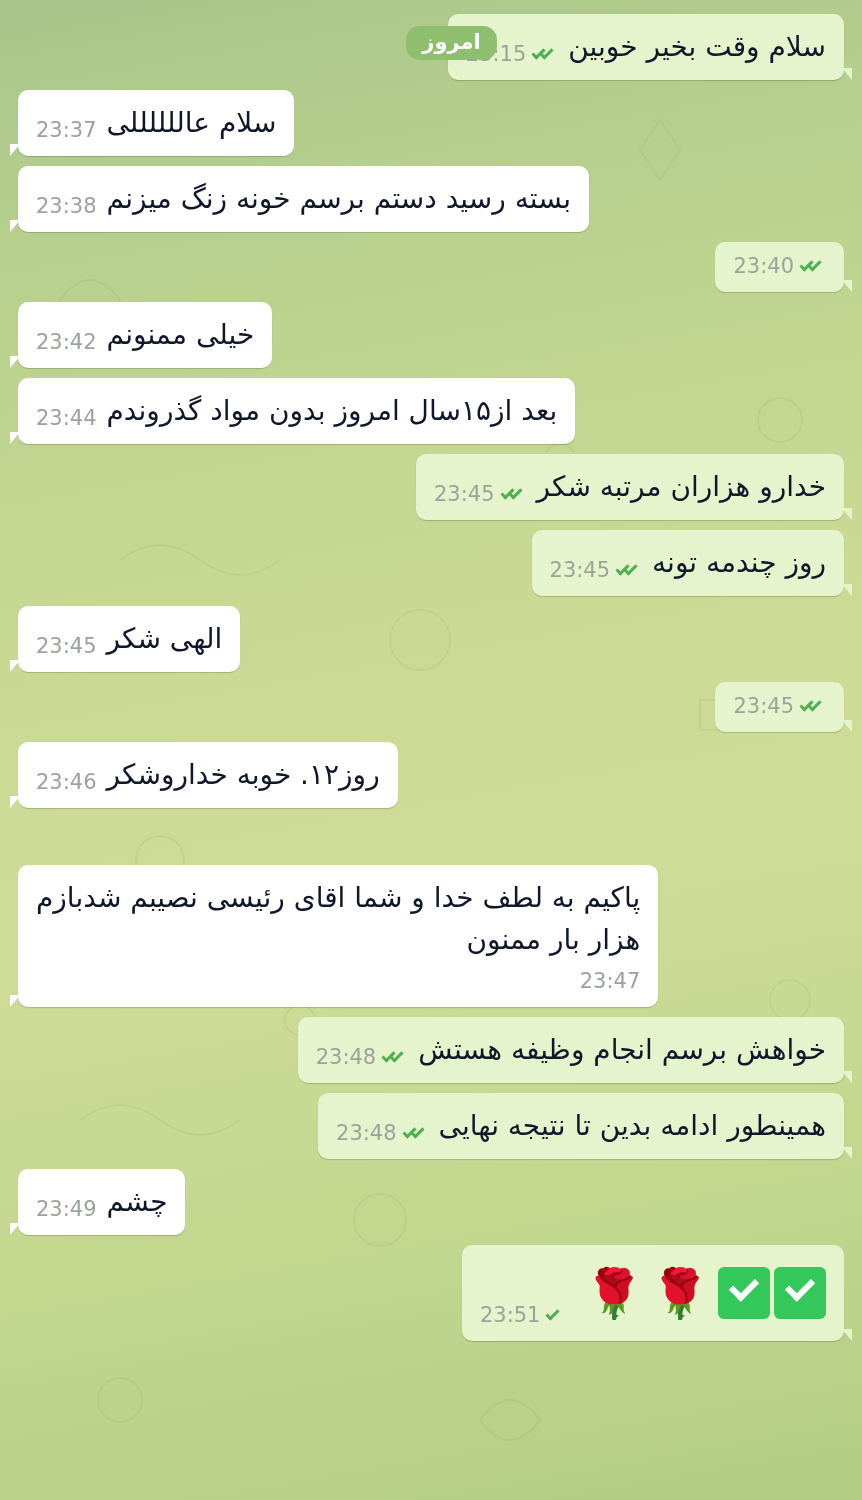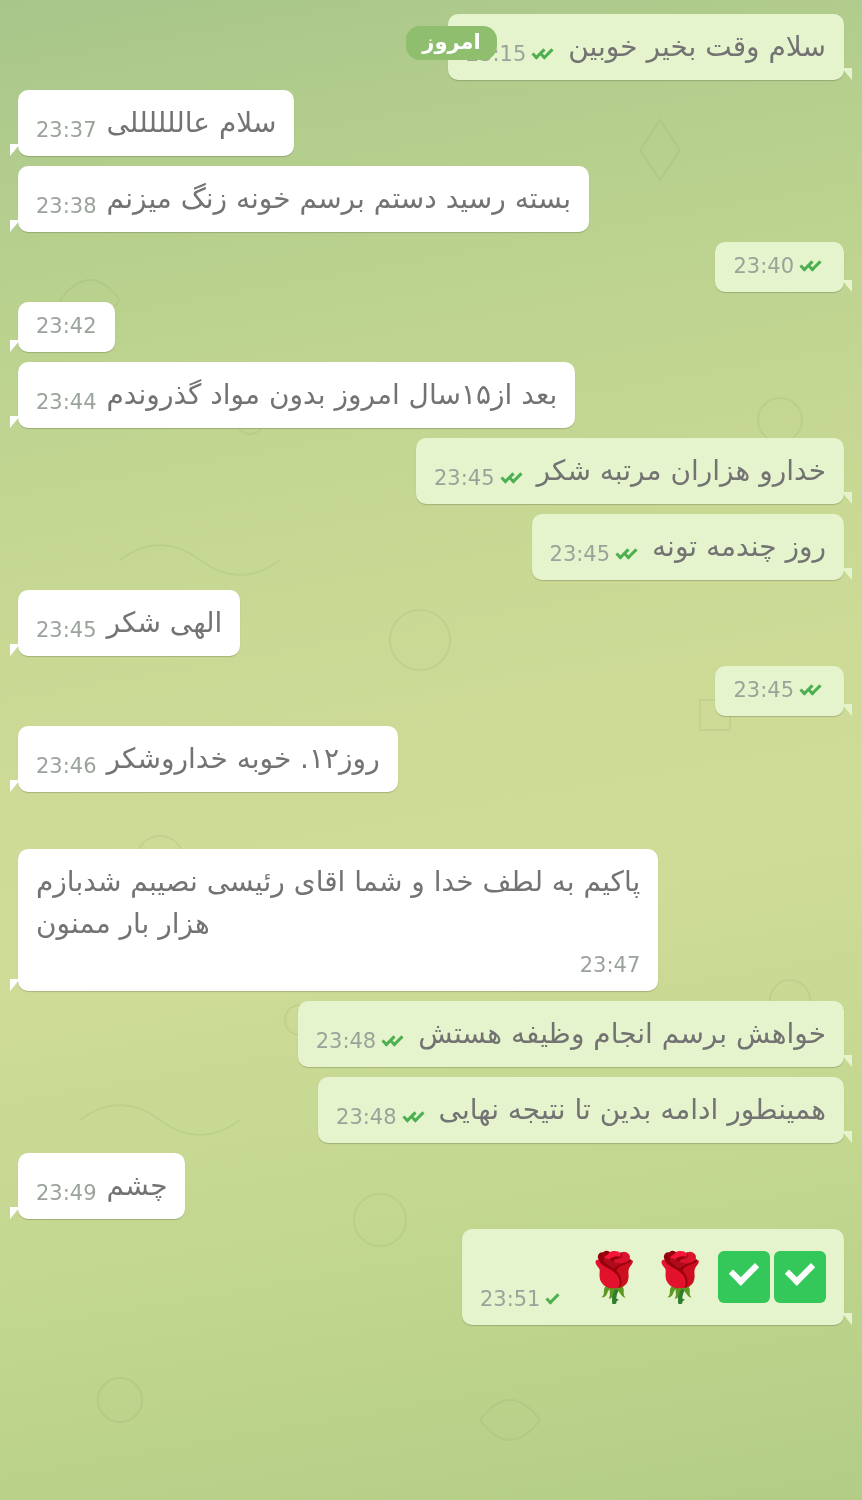--- a/index.html
+++ b/index.html
@@ -68,24 +68,24 @@
     align-items: flex-end;
     flex-wrap: wrap;
     gap: 10px;
   }
   .bubble.out { background: #e6f4cd; }
   .bubble.in  { background: #ffffff; }
 
   .bubble .text {
     font-size: 28px;
     line-height: 1.5;
-    color: #737373;
+    color: #0f172a;
     white-space: pre-wrap;
     flex: 1 1 auto;
-    text-align: left;
+    text-align: right;
   }
   .bubble .meta {
     display: flex;
     align-items: center;
     gap: 6px;
     direction: ltr;
     flex: 0 0 auto;
     margin-bottom: 2px;
   }
   .bubble .time {
@@ -232,20 +232,21 @@
           <span class="time">23:40</span>
           <span class="ticks">
             <i class="t1"></i>
             <i class="t2"></i>
           </span>
         </div>
       </div>
     </div>
     <div class="row in">
       <div class="bubble in">
+        <div class="text">خیلی ممنونم</div>
         <div class="meta">
           <span class="time">23:42</span>
         </div>
       </div>
     </div>
     <div class="row in">
       <div class="bubble in">
         <div class="text">بعد از۱۵سال امروز بدون مواد گذروندم</div>
         <div class="meta">
           <span class="time">23:44</span>

